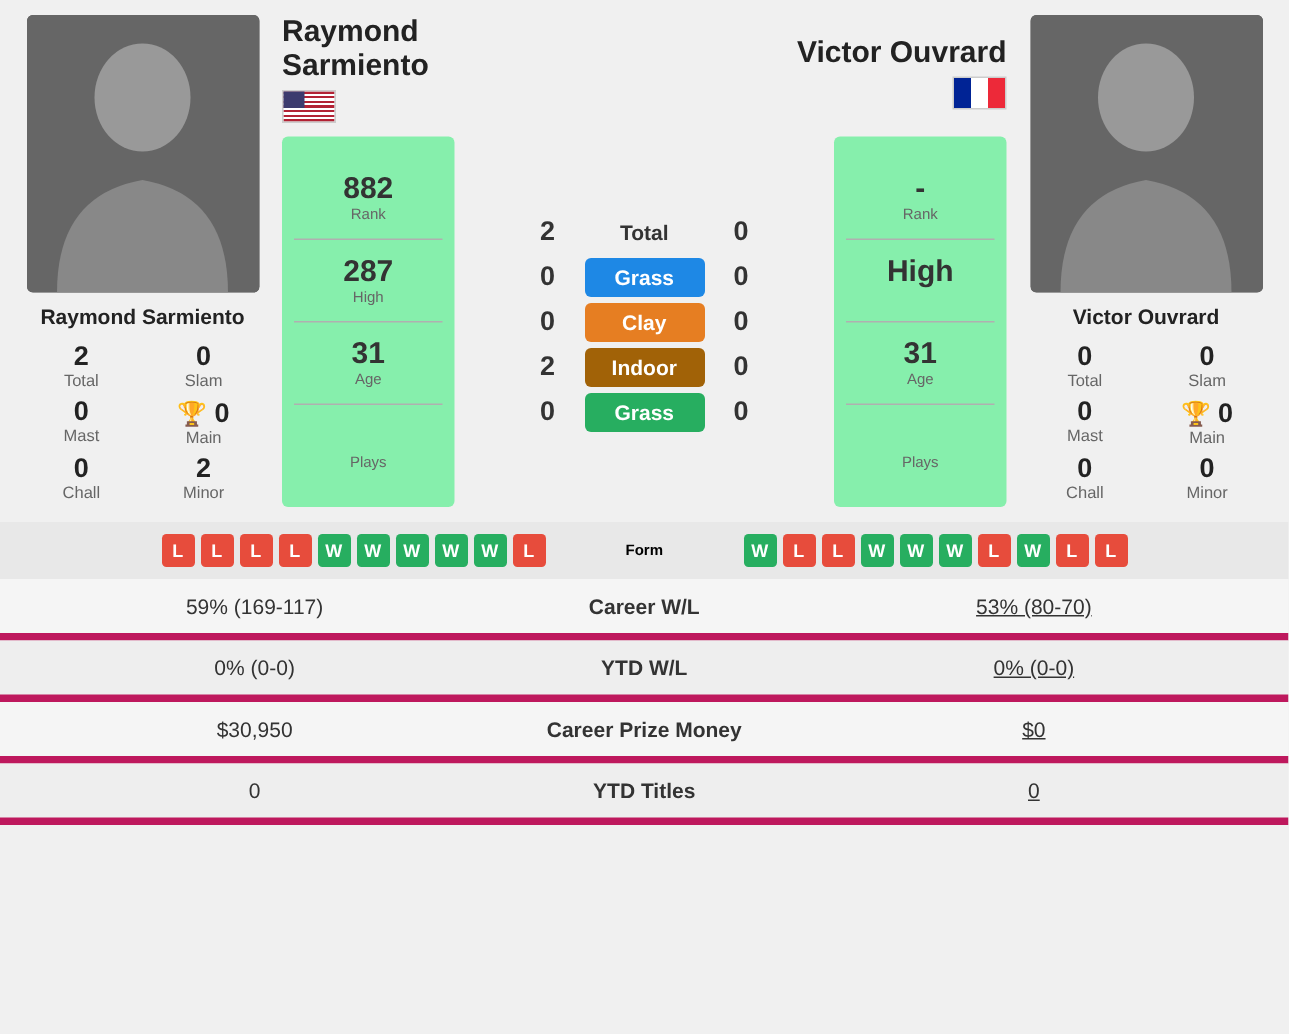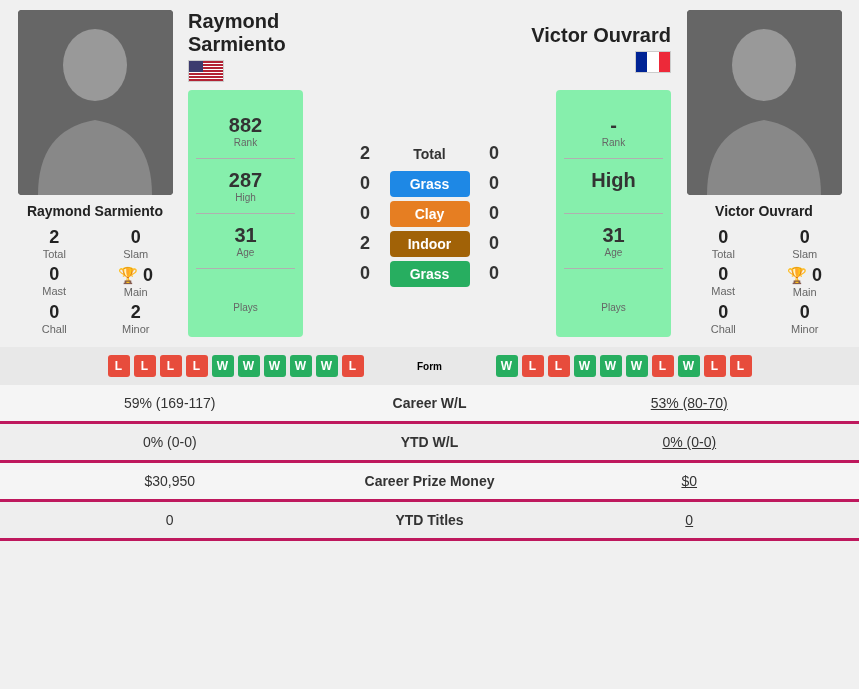--- a/index.html
+++ b/index.html
@@ -272,21 +272,21 @@
 
     
     .stats-rows {
       background: #f5f5f5;
     }
 
     .stat-row {
       display: flex;
       align-items: center;
       padding: 10px 20px;
-      border-bottom: 3px solid #be185d;
+      border-bottom: 5px solid #be185d;
     }
 
     .stat-row:nth-child(odd) {
       background: #f5f5f5;
     }
 
     .stat-row:nth-child(even) {
       background: #eeeeee;
     }
 

